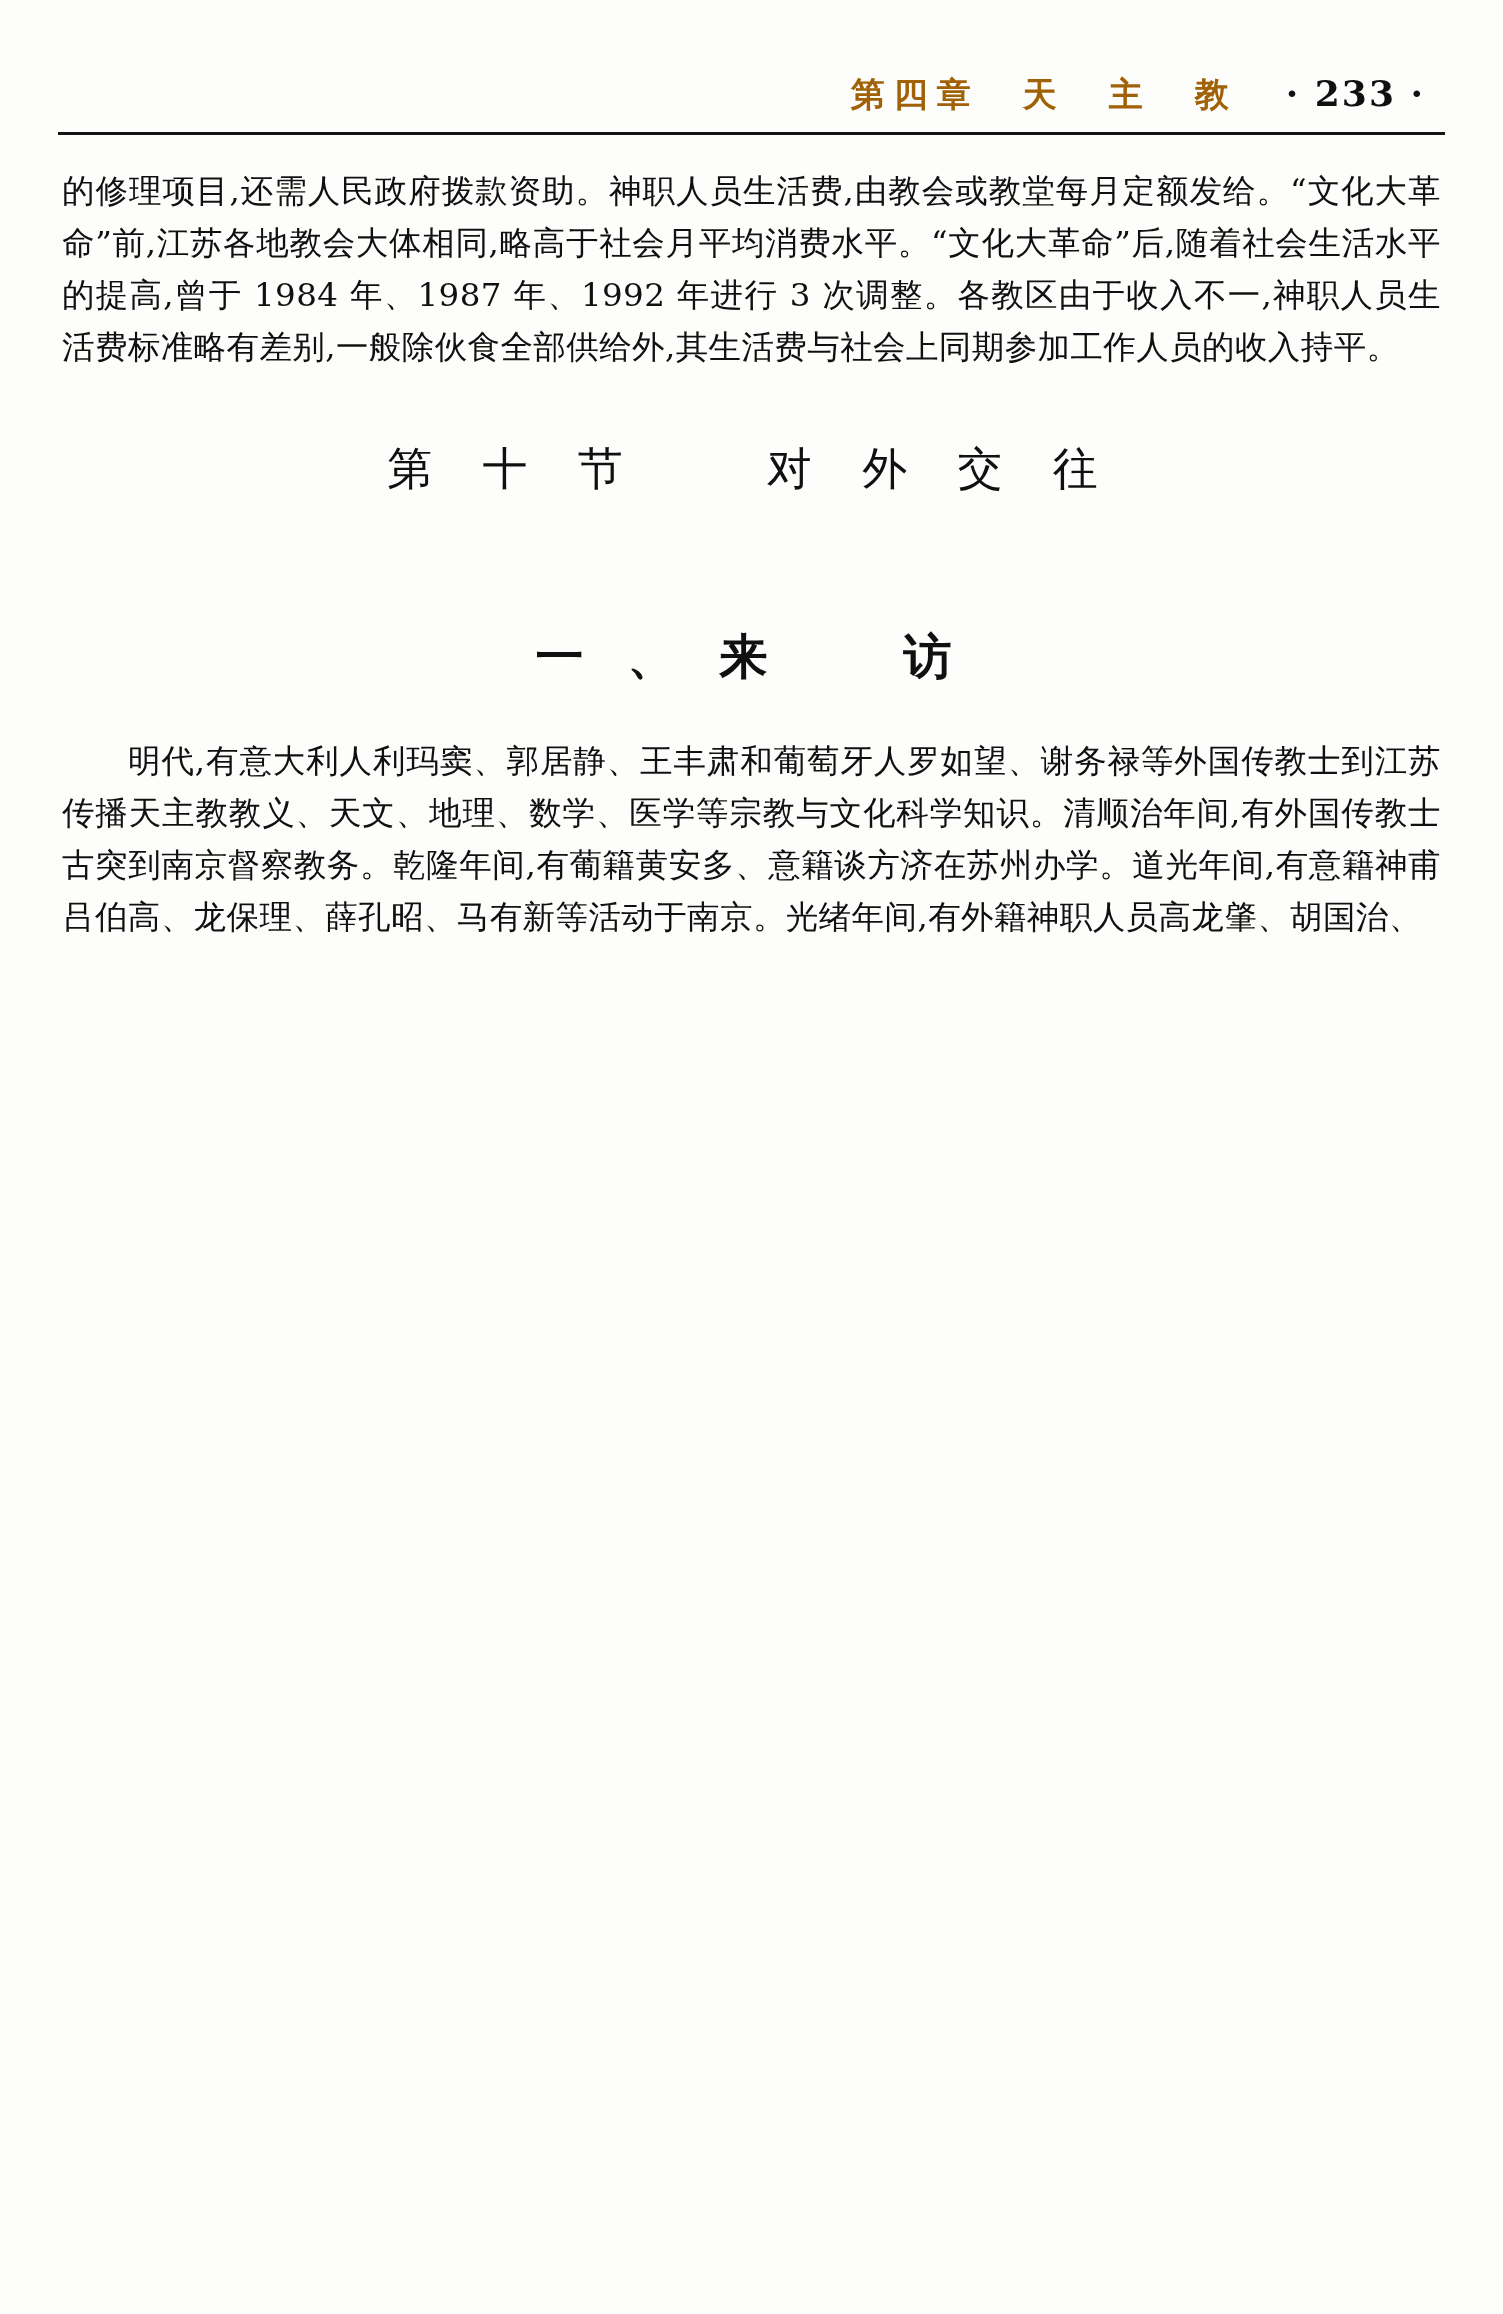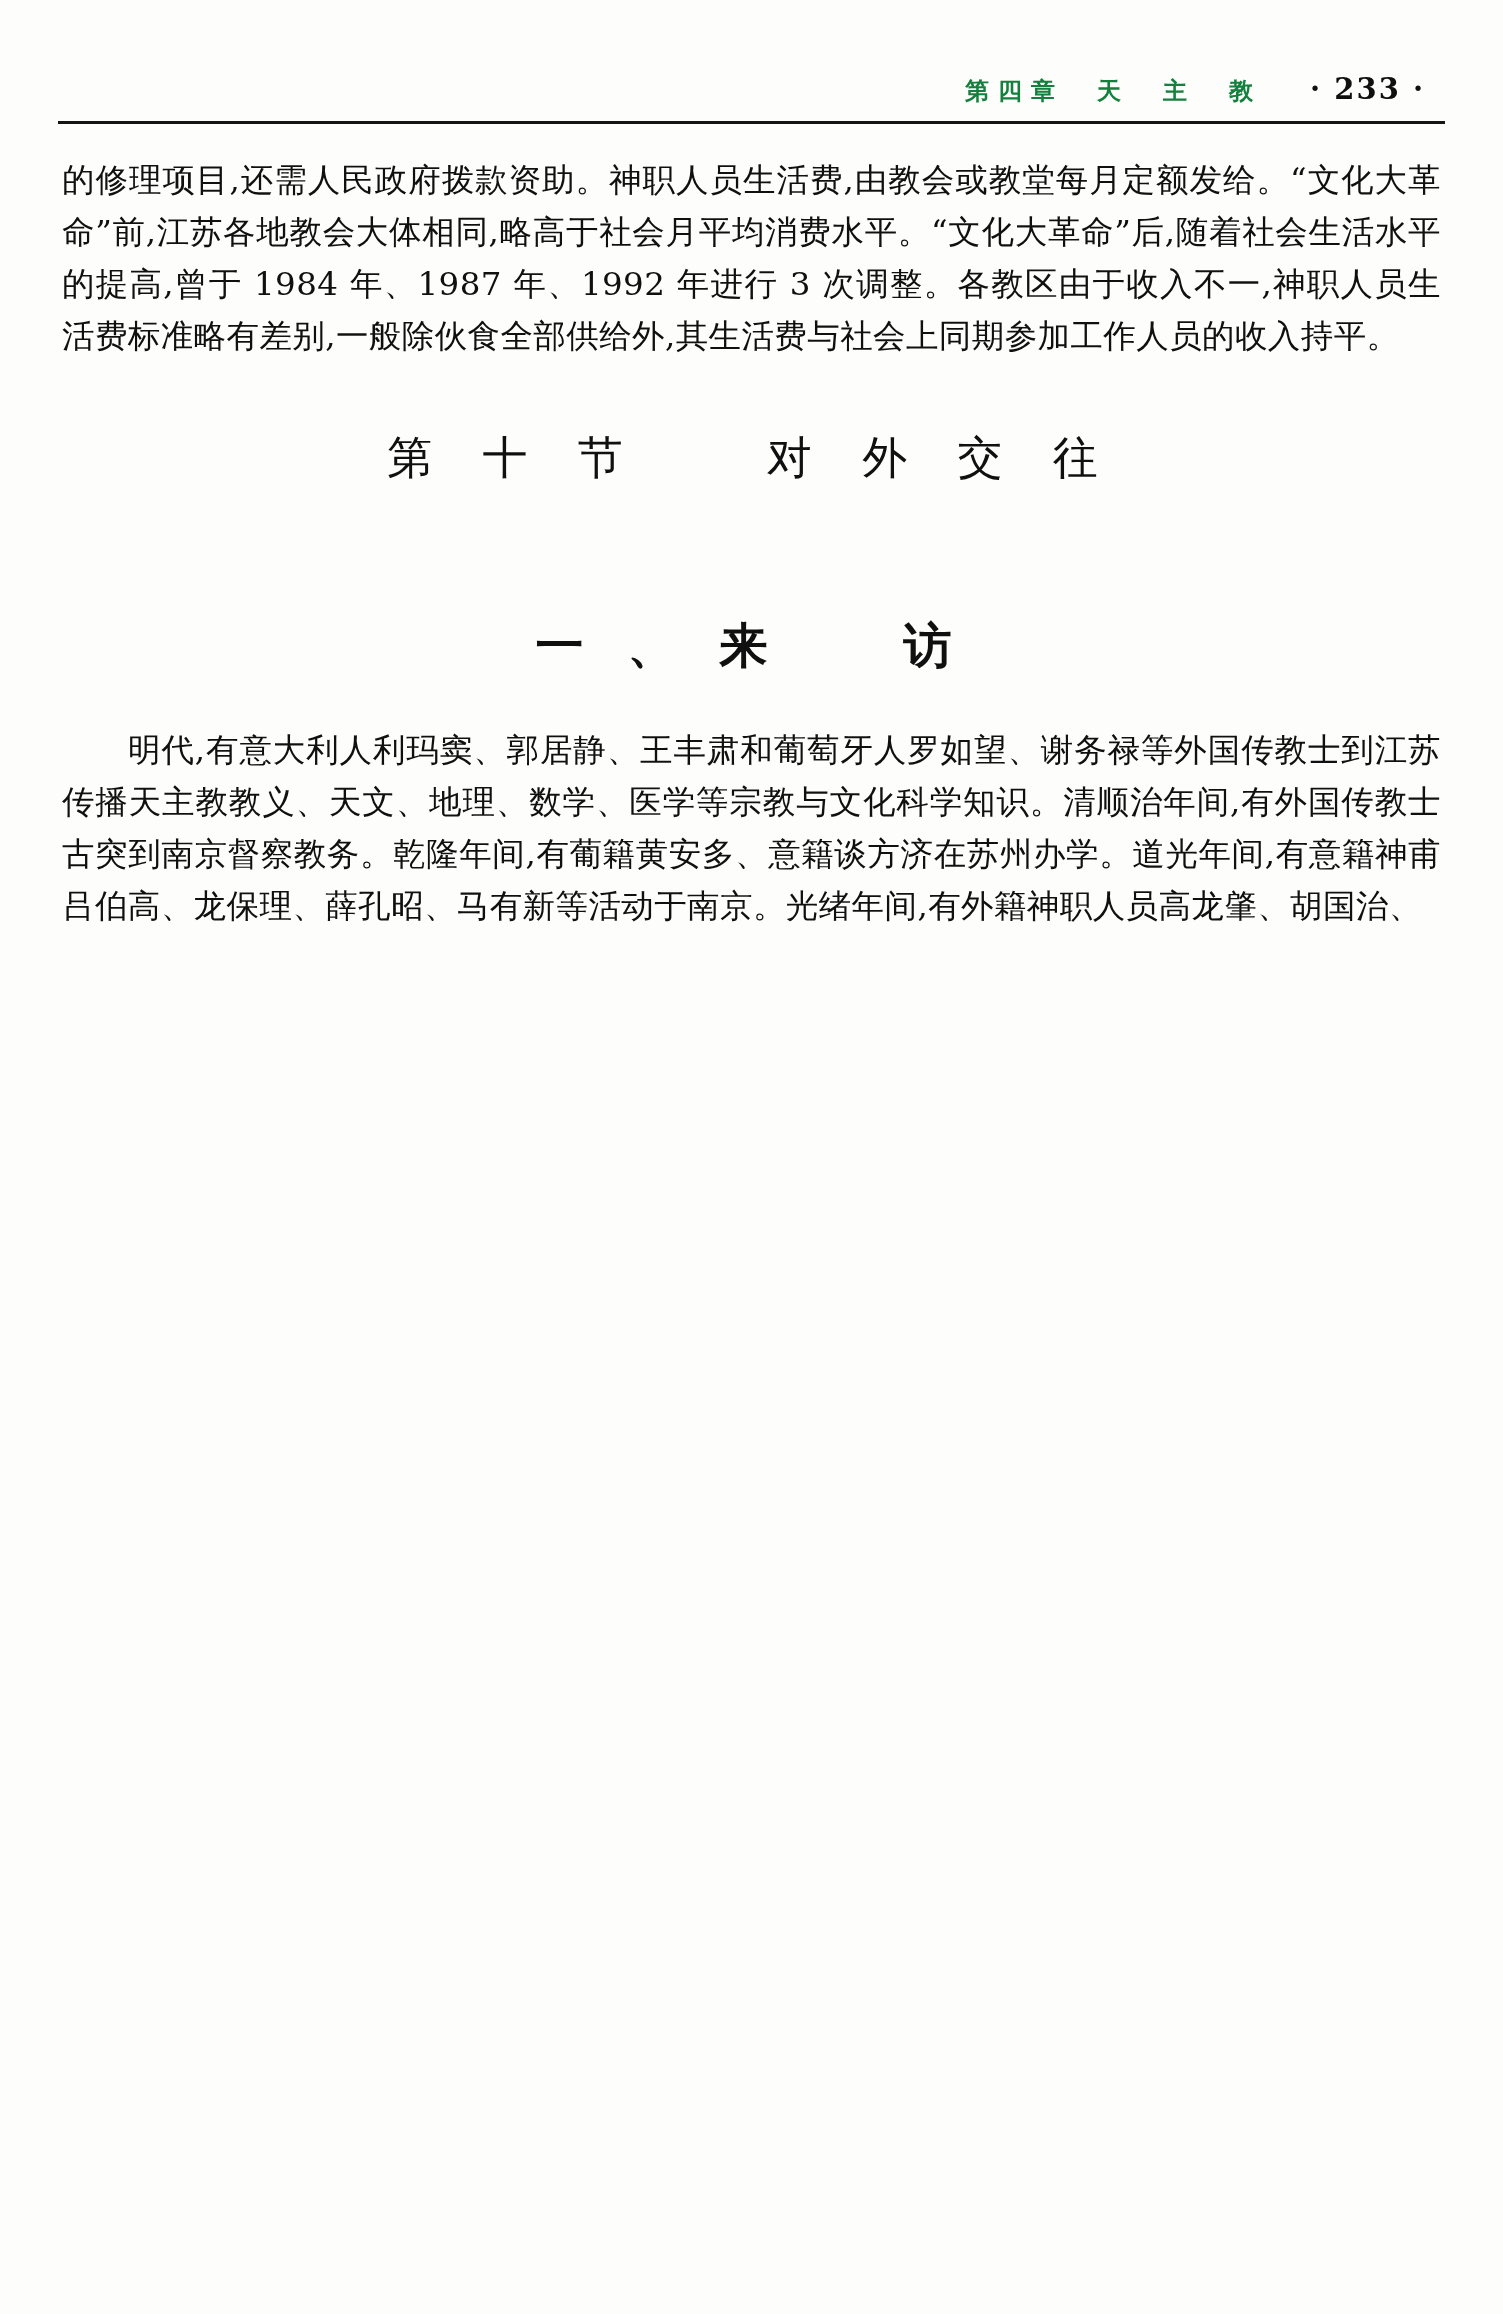--- a/index.html
+++ b/index.html
@@ -23,28 +23,28 @@
   }
   .header {
     position: relative;
     display: flex;
     align-items: baseline;
     justify-content: flex-end;
     padding: 72px 78px 0 78px;
     box-sizing: border-box;
   }
   .header-chapter {
-    font-size: 24px;
+    font-size: 34px;
     font-weight: 700;
     letter-spacing: 9px;
-    color: #15803d;
+    color: #a16207;
     font-family: "DejaVu Sans", "Liberation Sans", sans-serif;
   }
   .header-page {
-    font-size: 29px;
+    font-size: 36px;
     font-weight: 700;
     margin-left: 48px;
     letter-spacing: 2px;
     font-family: "DejaVu Serif", "Liberation Serif", serif;
   }
   .header-rule {
     margin: 14px 58px 0 58px;
     border-bottom: 3px solid #151515;
   }
   .body-area {

